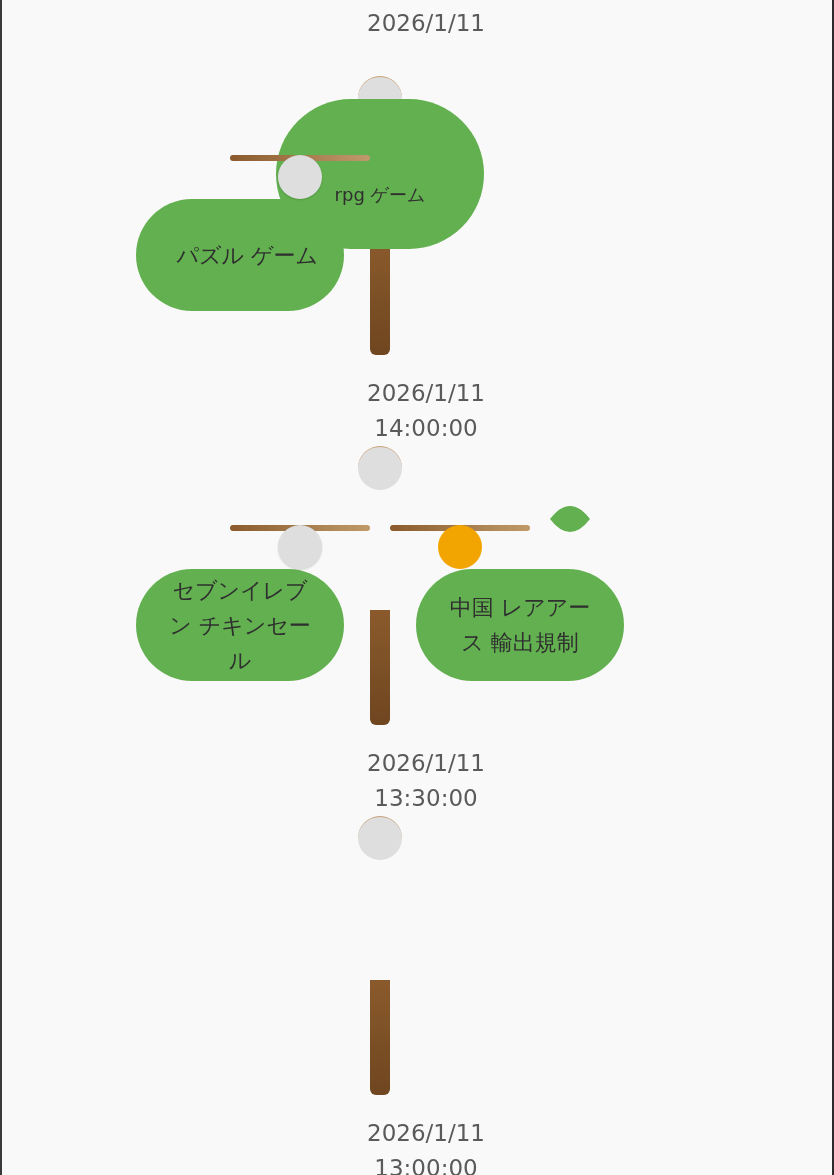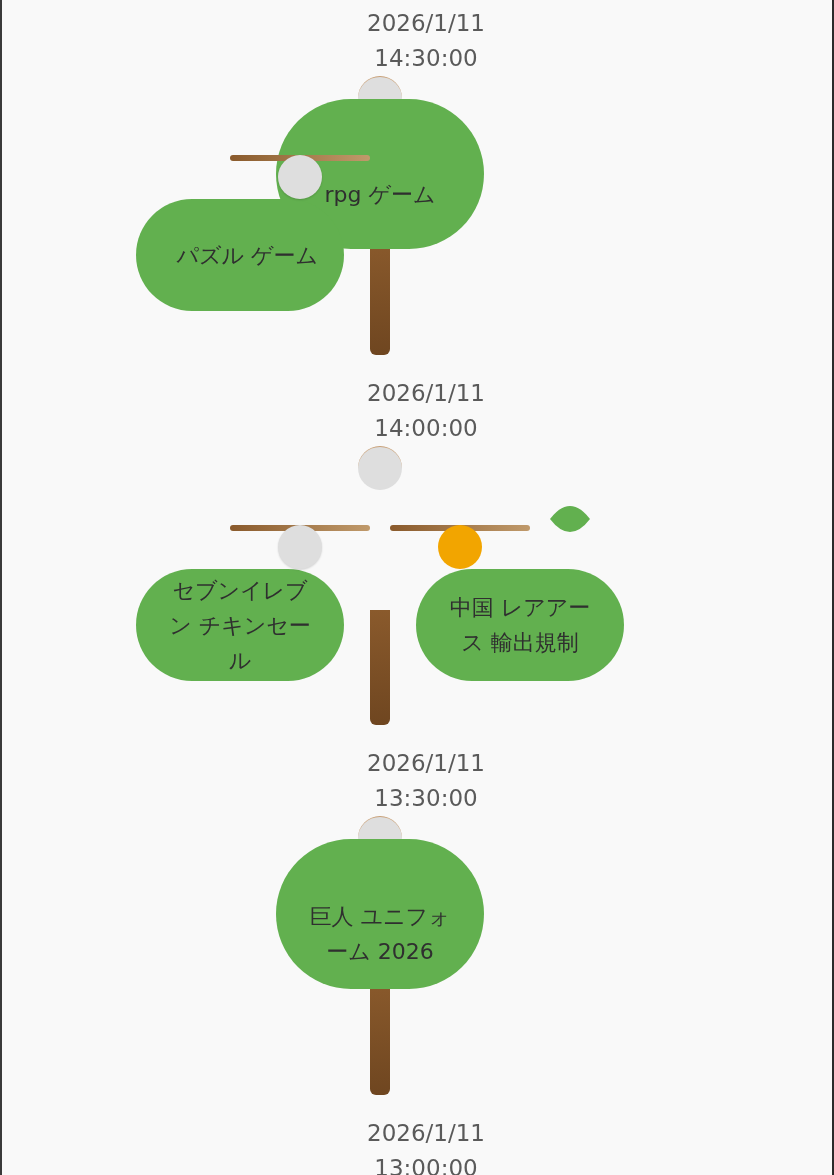--- a/index.html
+++ b/index.html
@@ -24,21 +24,21 @@
   .trunk {
     position: absolute; left: 361px; top: 240px; width: 20px; height: 115px;
     border-radius: 0 0 6px 6px;
     background: linear-gradient(180deg, #8a5a2c, #6f4620);
   }
   .crown {
     position: absolute; left: 267px; top: 99px; width: 208px; height: 150px;
     border-radius: 75px; background: #62b04f;
     display: flex; align-items: center; justify-content: center;
     padding: 40px 28px 0 28px; box-sizing: border-box;
-    color: #2f2f2f; font-size: 22px; line-height: 35px; text-align: center;
+    color: #2f2f2f; font-size: 18px; line-height: 35px; 
   }
   .branch {
     position: absolute; top: 155px; width: 140px; height: 6px; border-radius: 3px;
     background: linear-gradient(90deg, #8a5a2c, #c09a6b);
   }
   .branch.left { left: 221px; }
   .branch.right { left: 381px; }
   .node {
     position: absolute; top: 155px; width: 44px; height: 44px; border-radius: 50%;
     background: #dedede; box-shadow: 0 1px 2px rgba(0,0,0,0.15);
@@ -60,21 +60,20 @@
 </style>
 </head>
 <body>
 
 <div class="frame-left"></div>
 <div class="frame-right"></div>
 
 <div class="tree" style="top:0px">
   <div class="time">
     <span>2026/1/11</span>
-    <span>14:30:00</span>
   </div>
   <div class="bud"></div>
   <div class="trunk"></div>
   <div class="crown">
     <span>rpg ゲーム</span>
   </div>
   <div class="branch left"></div>
   <div class="leaf left">
     <span>パズル ゲーム</span>
   </div>
@@ -103,23 +102,20 @@
   </svg>
 </div>
 
 <div class="tree" style="top:740px">
   <div class="time">
     <span>2026/1/11</span>
     <span>13:30:00</span>
   </div>
   <div class="bud"></div>
   <div class="trunk"></div>
-  <div class="crown">
-    <span>巨人 ユニフォーム 2026</span>
-  </div>
 </div>
 
 <div class="tree" style="top:1110px">
   <div class="time">
     <span>2026/1/11</span>
     <span>13:00:00</span>
   </div>
 </div>
 
 </body></html>

